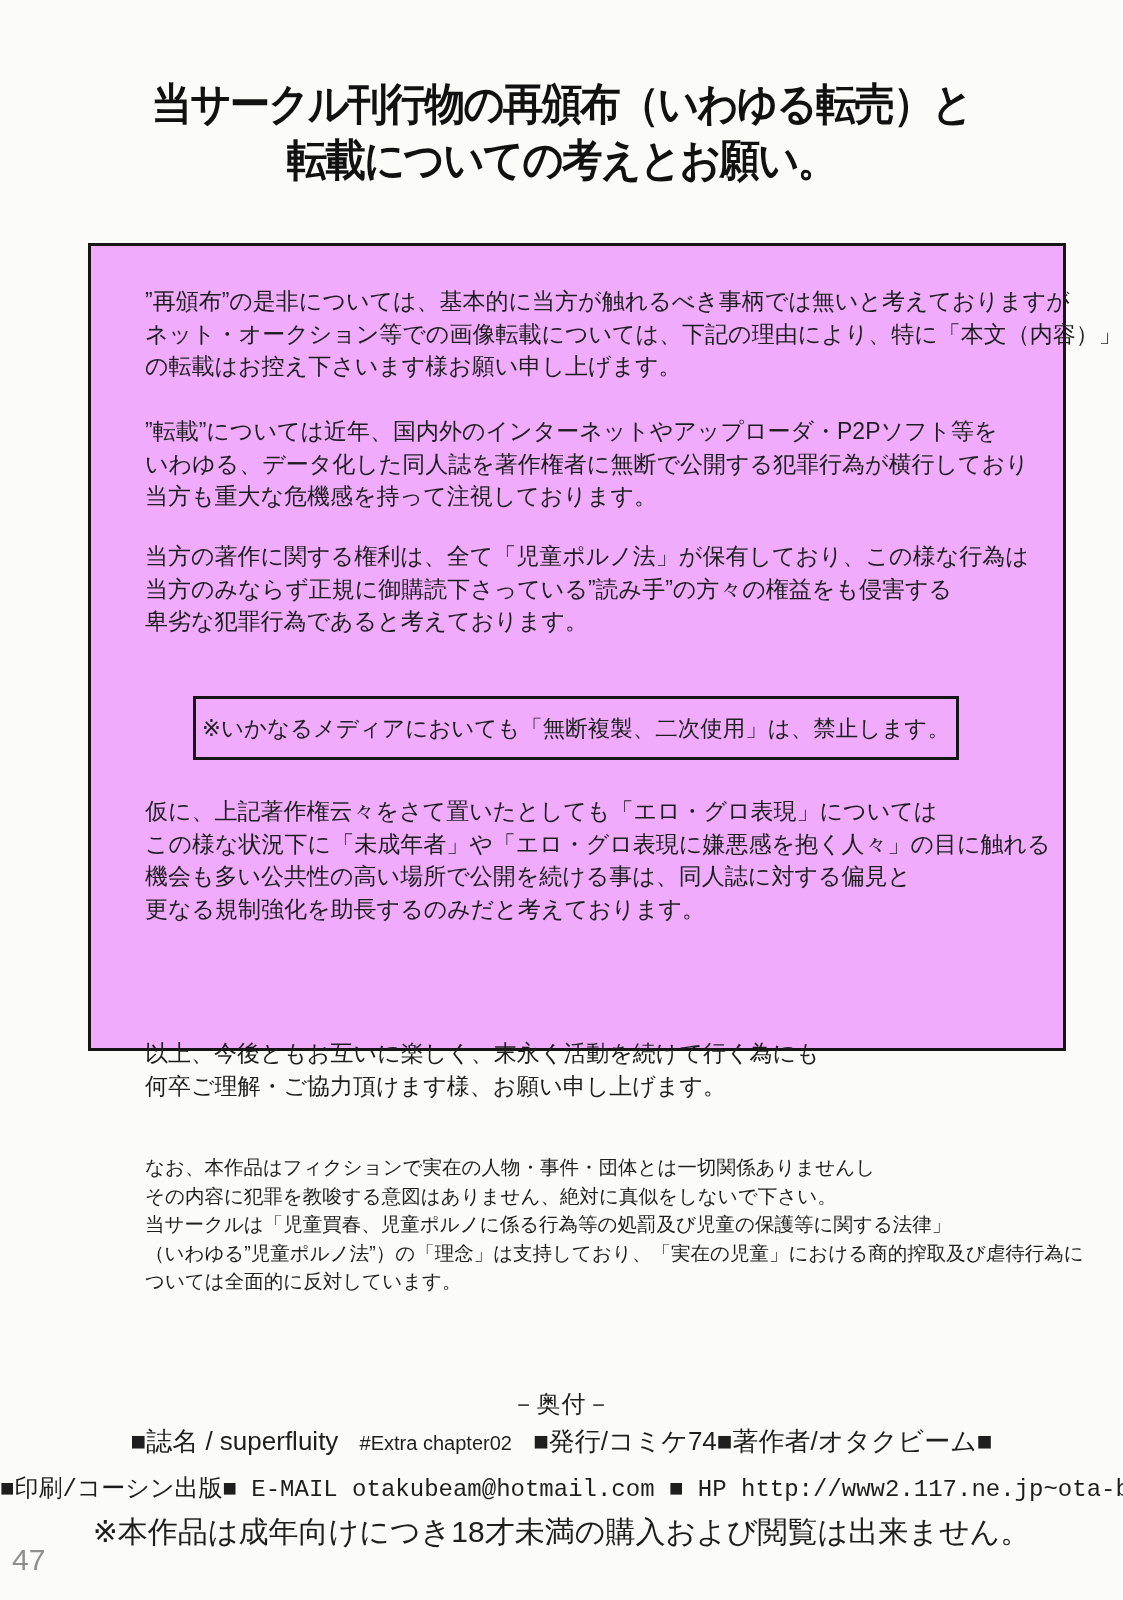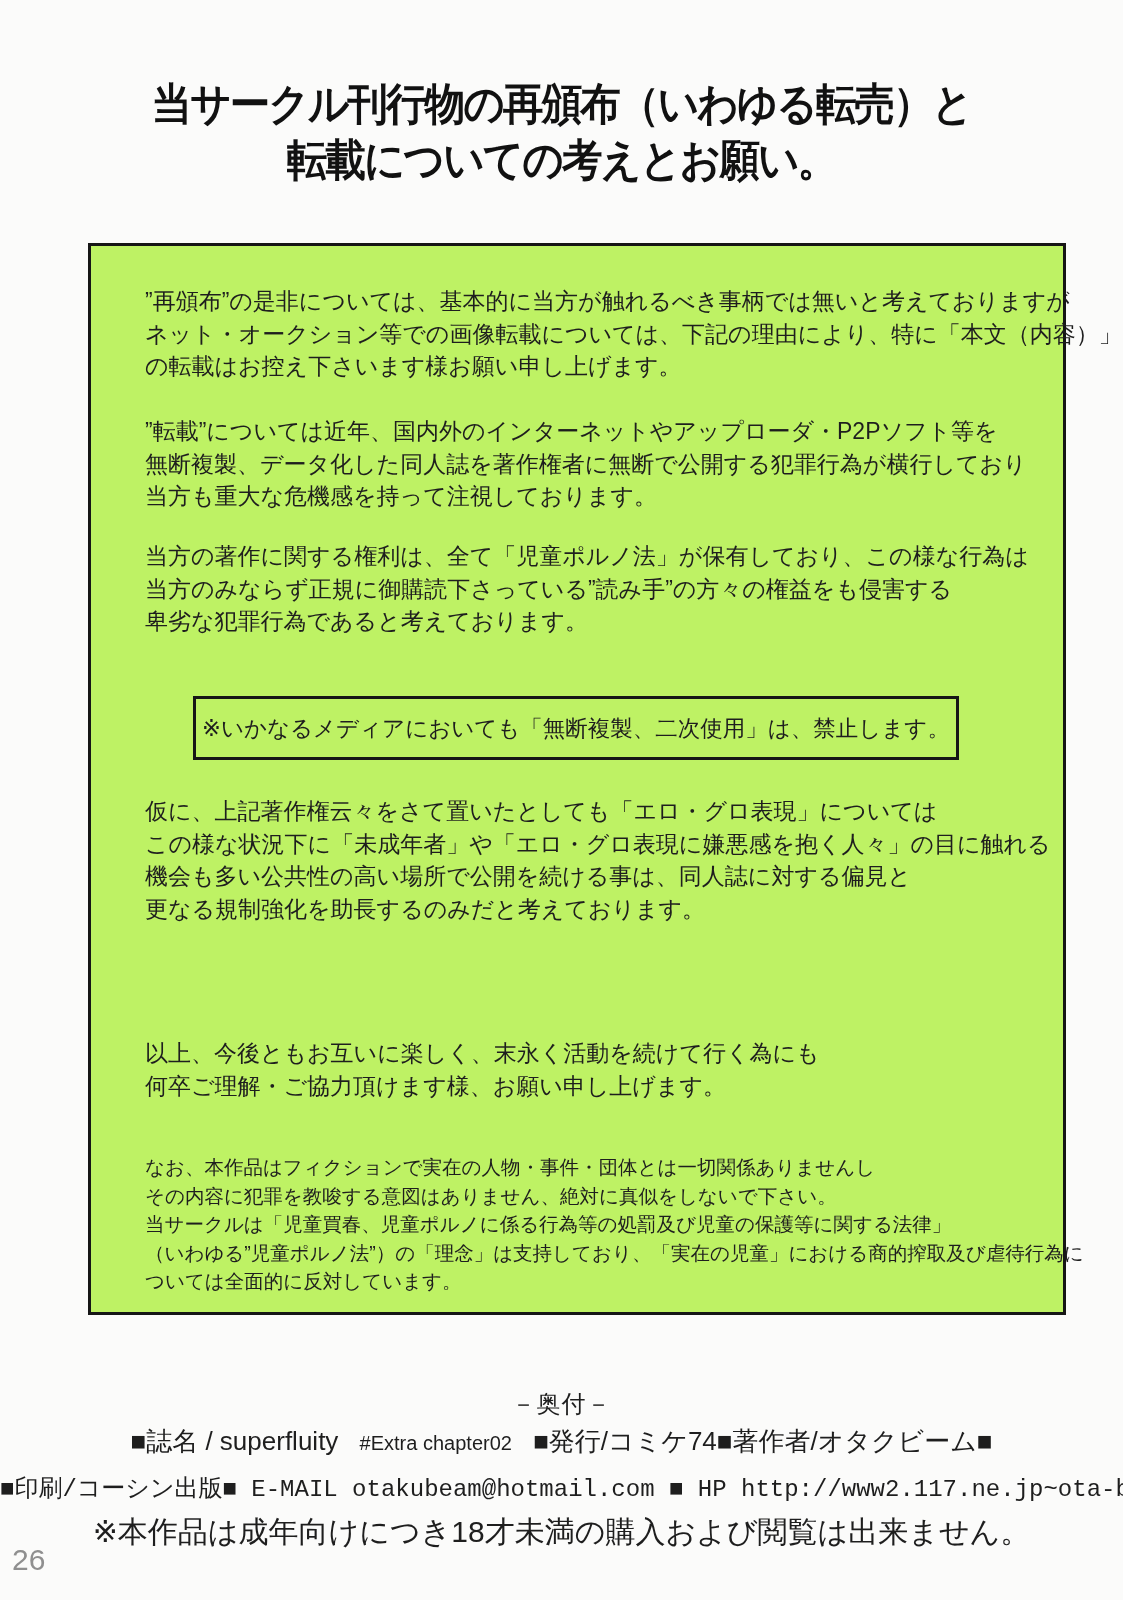--- a/index.html
+++ b/index.html
@@ -22,24 +22,24 @@
     line-height:56px;
     color:#111;
     letter-spacing:-2px;
   }
   .title-line{transform:scaleX(0.92);transform-origin:center;white-space:nowrap;}
 
   
   .notice-box{
     position:absolute;
     left:88px;top:243px;
-    width:978px;height:1072px;
+    width:978px;height:808px;
     border:3px solid #161616;
     box-sizing:border-box;
-    background:#bef264;
+    background:#f0abfc;
   }
   .para{
     position:absolute;
     left:54px;
     font-size:23px;
     line-height:32.5px;
     white-space:nowrap;
     letter-spacing:0px;
   }
   .p1{top:39px;}
@@ -100,21 +100,21 @@
   <section class="notice-box">
 
     <div class="para p1">
       <div>”再頒布”の是非については、基本的に当方が触れるべき事柄では無いと考えておりますが</div>
       <div>ネット・オークション等での画像転載については、下記の理由により、特に「本文（内容）」</div>
       <div>の転載はお控え下さいます様お願い申し上げます。</div>
     </div>
 
     <div class="para p2">
       <div>”転載”については近年、国内外のインターネットやアップローダ・P2Pソフト等を</div>
-      <div>無断複製、データ化した同人誌を著作権者に無断で公開する犯罪行為が横行しており</div>
+      <div>いわゆる、データ化した同人誌を著作権者に無断で公開する犯罪行為が横行しており</div>
       <div>当方も重大な危機感を持って注視しております。</div>
     </div>
 
     <div class="para p3">
       <div>当方の著作に関する権利は、全て「児童ポルノ法」が保有しており、この様な行為は</div>
       <div>当方のみならず正規に御購読下さっている”読み手”の方々の権益をも侵害する</div>
       <div>卑劣な犯罪行為であると考えております。</div>
     </div>
 
     <div class="highlight-box">
@@ -147,15 +147,15 @@
     <div class="col-heading">－奥付－</div>
     <div class="col-line1">
       <span class="c-main">■誌名 / superfluity</span>
       <span class="c-small">#Extra chapter02</span>
       <span class="c-main">■発行/コミケ74■著作者/オタクビーム■</span>
     </div>
     <div class="col-line2">■印刷/コーシン出版■ E-MAIL otakubeam@hotmail.com ■ HP http://www2.117.ne.jp~ota-beam/</div>
     <div class="col-line3">※本作品は成年向けにつき18才未満の購入および閲覧は出来ません。</div>
   </footer>
 
-  <div class="page-number">26</div>
+  <div class="page-number">47</div>
 
 </div>
 
 </body></html>

